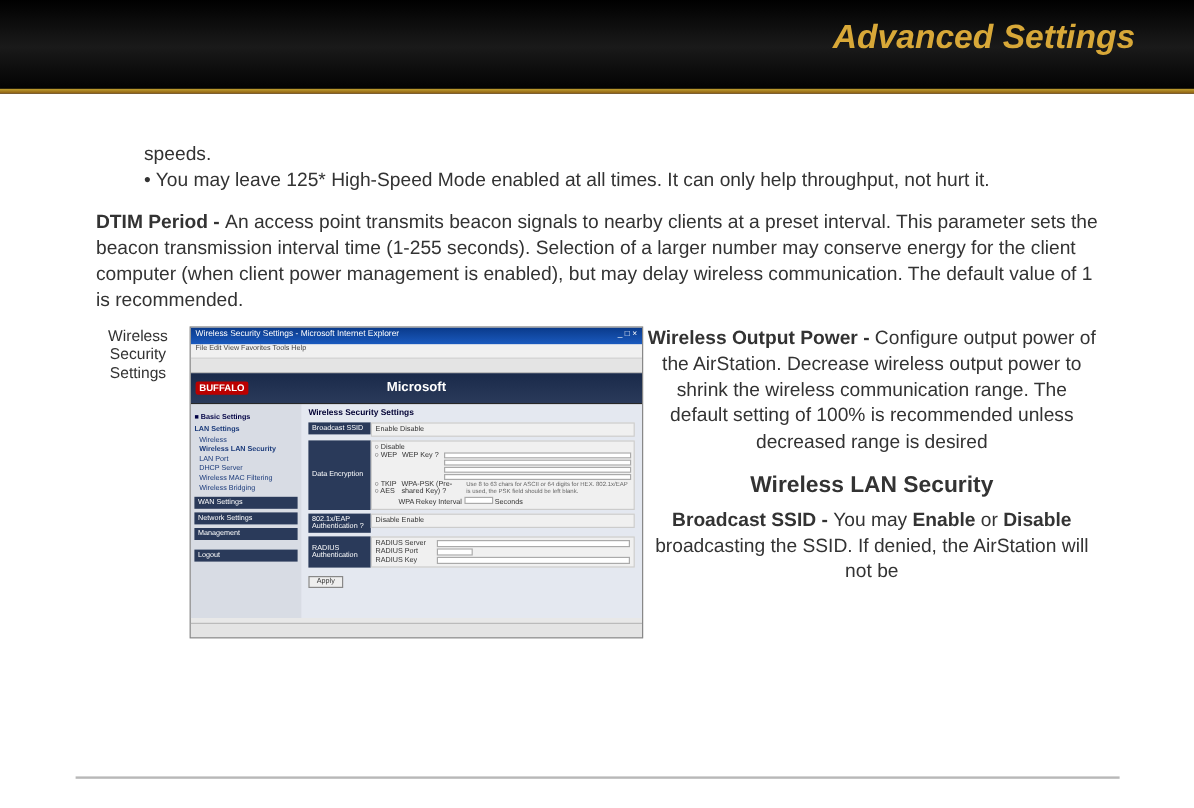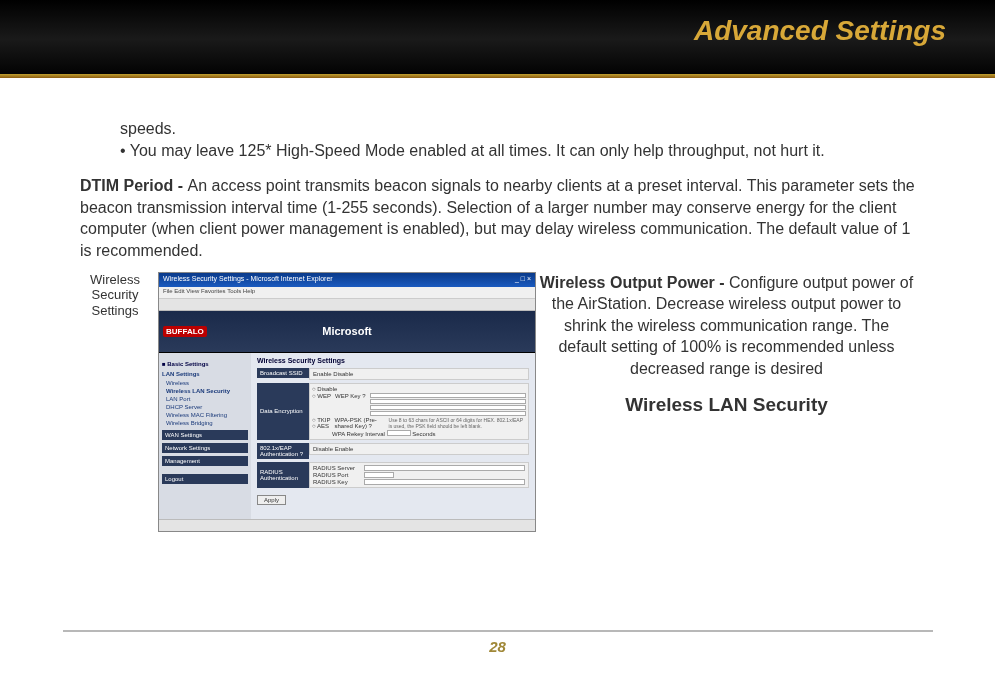--- a/index.html
+++ b/index.html
@@ -100,21 +100,21 @@
       font-size: 6px;
       color: #444;
       padding: 1px 4px;
     }
     .sm-toolbar {
       height: 12px;
       background: #e4e4e4;
       border-bottom: 1px solid #bbb;
     }
     .sm-banner {
-      height: 42px;
+      height: 26px;
       background: linear-gradient(to bottom, #1a2a4a, #2a3a5a);
       display: flex;
       align-items: center;
       justify-content: center;
       color: #fff;
       font-size: 11px;
       font-weight: bold;
       border-bottom: 1px solid #000;
     }
     .sm-banner-left {
@@ -355,22 +355,24 @@
         </div>
         <div class="sm-status"></div>
       </div>
     </div>
 
     <div class="right-column">
       <p class="para">
         <span class="bold">Wireless Output Power - </span><span>Config­ure output power of the AirStation.  Decrease wireless output power to shrink the wireless communication range.  The default setting of 100% is recommended unless decreased range is desired</span>
       </p>
       <div class="subhead">Wireless LAN Security</div>
+      <p class="para">
+        <span class="bold">Broadcast SSID - </span><span>You may </span><span class="bold">Enable</span><span> or </span><span class="bold">Disable</span><span> broadcasting the SSID.  If denied,  the AirStation will not be</span>
+      </p>
     </div>
 
   </div>
 
 </div>
 
 <div class="page-footer">
   <div class="footer-line"></div>
-  <div class="page-number">28</div>
 </div>
 
 </body></html>

